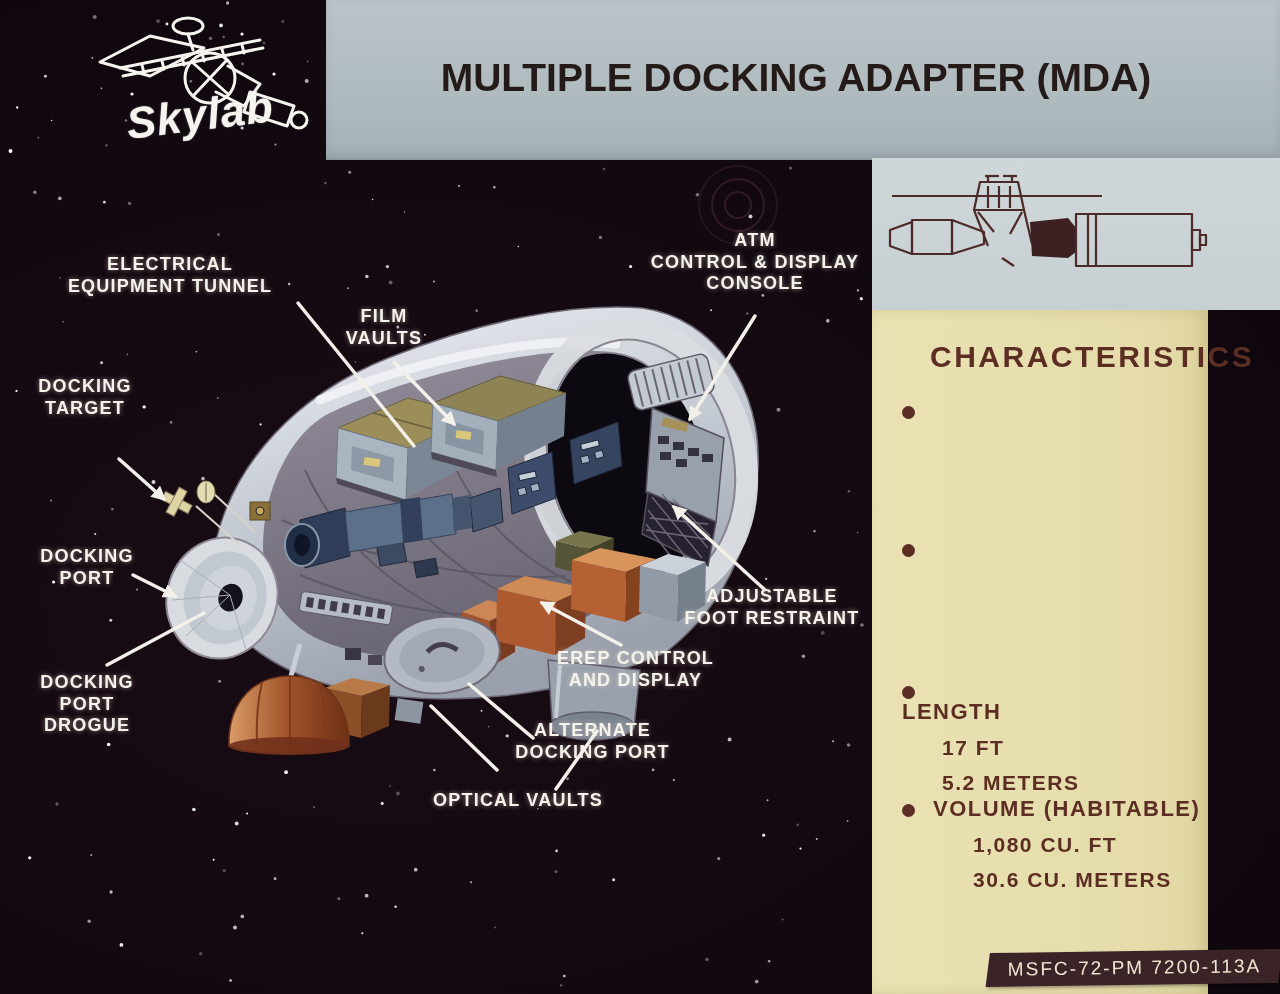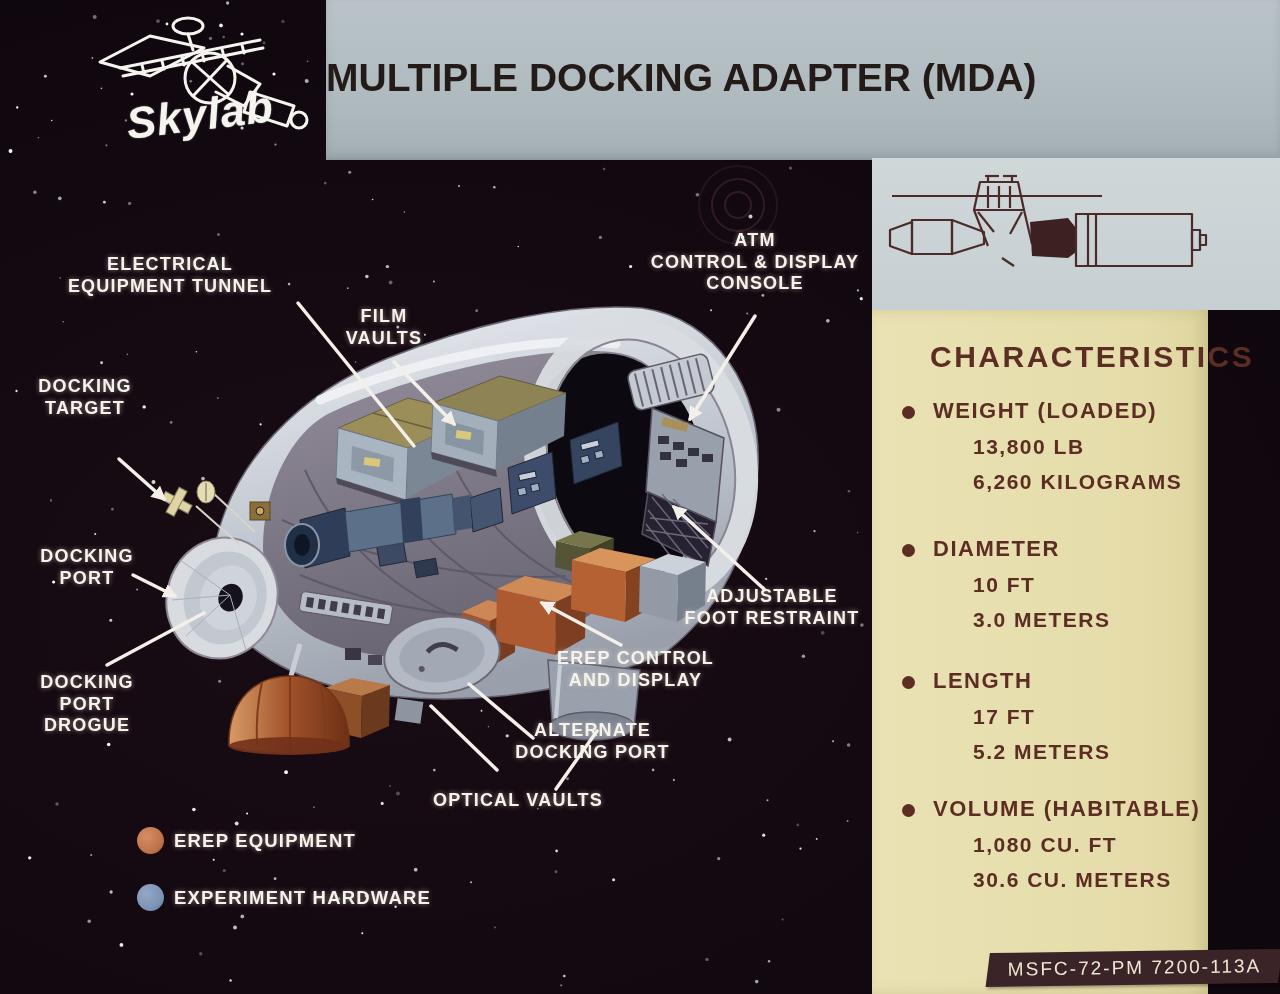--- a/index.html
+++ b/index.html
@@ -3,21 +3,21 @@
 <meta charset="utf-8">
 <style>
   html,body{margin:0;padding:0;background:#000;}
   .poster{position:relative;width:1280px;height:994px;overflow:hidden;
     background:radial-gradient(ellipse at 30% 60%, #1a0d15 0%, #120810 55%, #0d060c 100%);
     font-family:"Liberation Sans",sans-serif;}
   
   .titlebar{position:absolute;left:326px;top:0;width:954px;height:158px;
     background:linear-gradient(180deg,#bac4c8 0%,#aeb9be 70%,#a4b0b5 100%);
     border-bottom:2px solid #8e9aa0;box-shadow:inset 0 -4px 8px rgba(40,40,60,.12);}
-  .title{position:absolute;left:0;right:14px;top:56px;text-align:left;
+  .title{position:absolute;left:0;right:14px;top:56px;text-align:center;
     font-size:39px;font-weight:bold;letter-spacing:0px;color:#241b19;}
   
   .logo{position:absolute;left:92px;top:4px;width:235px;height:150px;}
   .logo-text{position:absolute;left:34px;top:86px;font-size:44px;font-weight:bold;
     font-style:italic;color:#f6f4ef;transform:rotate(-7deg);letter-spacing:1px;
     text-shadow:0 0 2px rgba(255,255,255,.4);}
   
   .subpanel{position:absolute;left:872px;top:158px;width:408px;height:152px;
     background:linear-gradient(180deg,#cfd7d9 0%,#c6cfd2 100%);}
   
@@ -510,28 +510,20 @@
 PORT
 DROGUE</div>
   <div class="dlabel" style="left:652px;top:586px;width:240px;">ADJUSTABLE
 FOOT RESTRAINT</div>
   <div class="dlabel" style="left:533px;top:648px;width:205px;">EREP CONTROL
 AND DISPLAY</div>
   <div class="dlabel" style="left:485px;top:720px;width:215px;">ALTERNATE
 DOCKING PORT</div>
   <div class="dlabel" style="left:418px;top:790px;width:200px;">OPTICAL VAULTS</div>
 
-  <div class="legend-item" style="left:137px;top:827px;">
-    <span class="legend-dot dot-erep"></span>
-    <span class="legend-label">EREP EQUIPMENT</span>
-  </div>
-  <div class="legend-item" style="left:137px;top:884px;">
-    <span class="legend-dot dot-exp"></span>
-    <span class="legend-label">EXPERIMENT HARDWARE</span>
-  </div>
 
   <div class="titlebar">
     <div class="title">MULTIPLE DOCKING ADAPTER (MDA)</div>
   </div>
 
   <div class="logo">
     <svg width="235" height="150" viewBox="0 0 235 150">
       <g stroke="#f6f4ef" stroke-width="3" fill="none" stroke-linejoin="round" stroke-linecap="round">
         <ellipse cx="96" cy="22" rx="15" ry="8"></ellipse>
         <line x1="96" y1="30" x2="101" y2="46"></line>
@@ -589,37 +581,27 @@
           <rect x="328" y="77" width="6" height="10"></rect>
       </g>
     </svg>
   </div>
 
   <div class="charpanel">
     <div class="char-heading">CHARACTERISTICS</div>
 
     <div class="char-item" style="top:88px;">
       <span class="bullet"></span>
-      <div>
-        <div class="char-name">WEIGHT (LOADED)</div>
-        <div class="char-val">13,800 LB</div>
-        <div class="char-val">6,260 KILOGRAMS</div>
-      </div>
     </div>
 
     <div class="char-item" style="top:226px;">
       <span class="bullet"></span>
-      <div>
-        <div class="char-name">DIAMETER</div>
-        <div class="char-val">10 FT</div>
-        <div class="char-val">3.0 METERS</div>
-      </div>
     </div>
 
-    <div class="char-item" style="top:358px;">
+    <div class="char-item" style="top:368px;flex-direction:column;">
       <span class="bullet"></span>
       <div>
         <div class="char-name">LENGTH</div>
         <div class="char-val">17 FT</div>
         <div class="char-val">5.2 METERS</div>
       </div>
     </div>
 
     <div class="char-item" style="top:486px;justify-content:flex-end;">
       <span class="bullet"></span>

